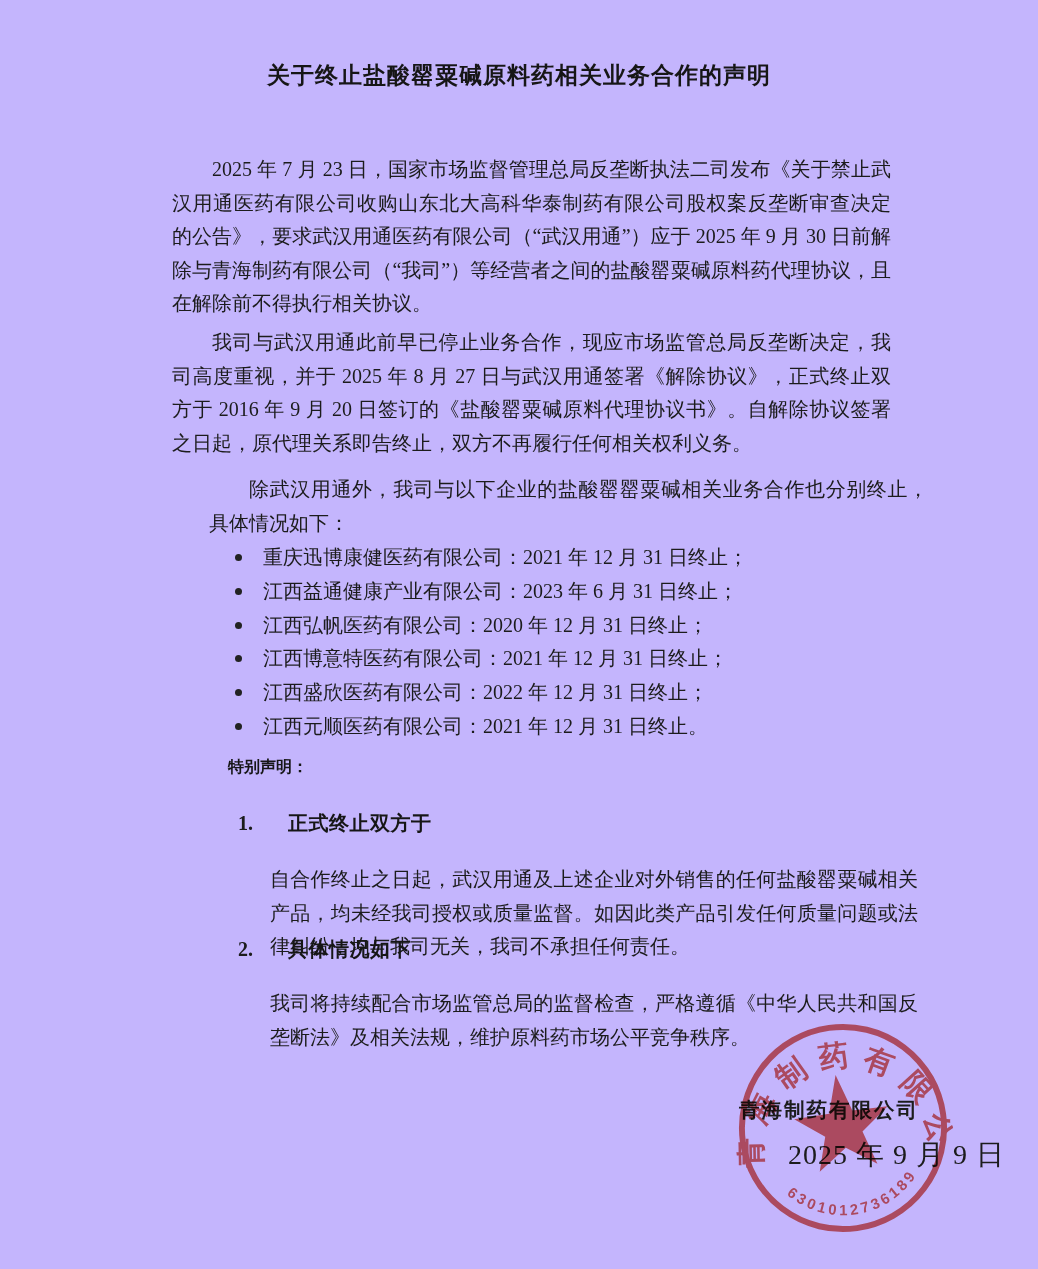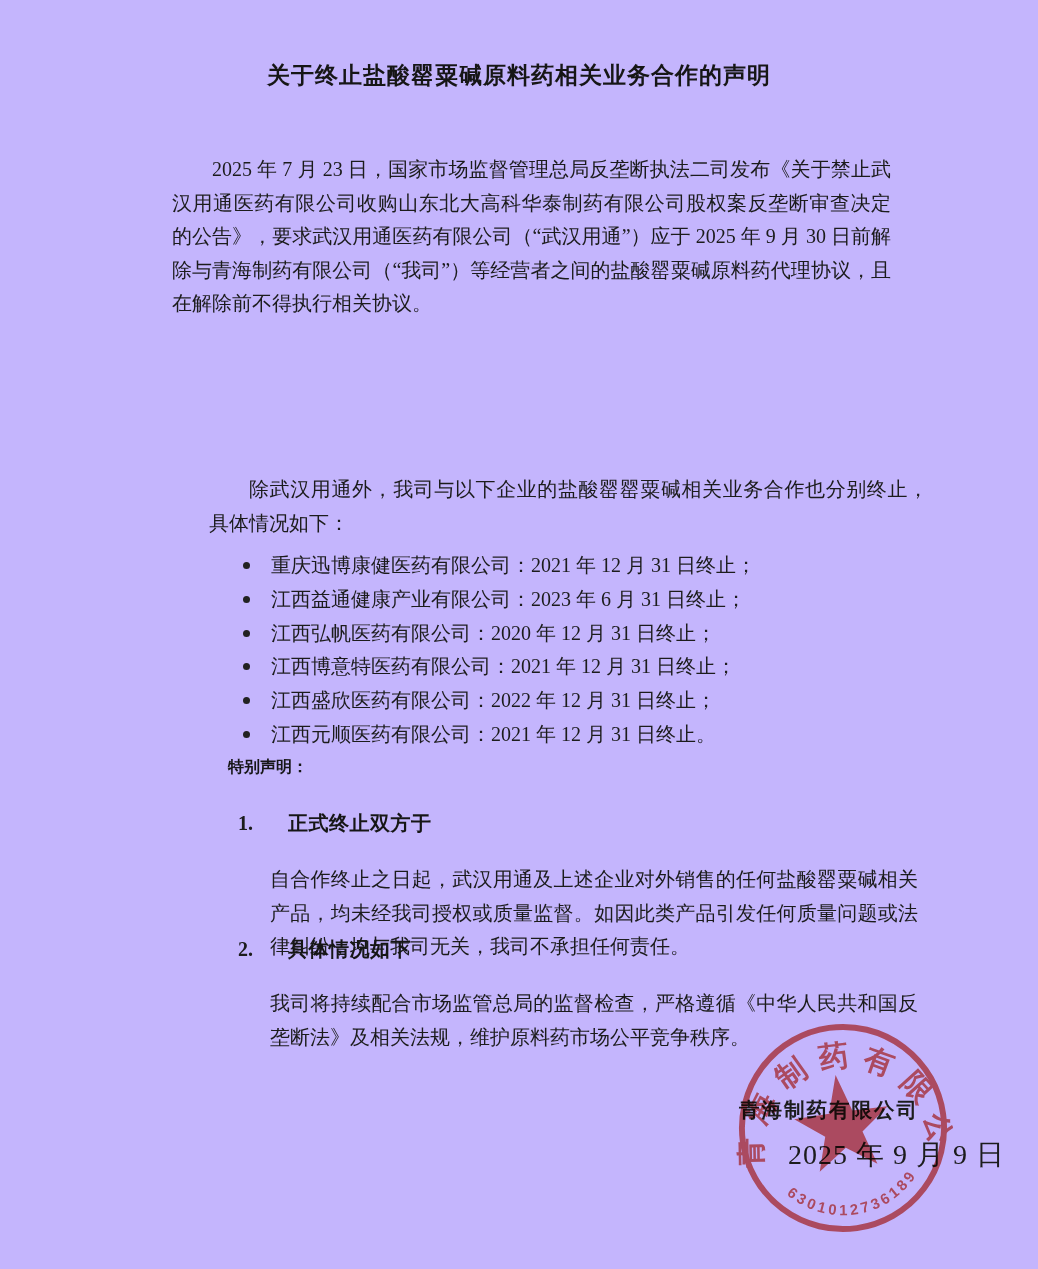--- a/index.html
+++ b/index.html
@@ -23,21 +23,21 @@
     position:absolute; left:172px; width:719px;
     font-size:20px; line-height:33.6px;
     text-align:justify; text-indent:2em;
   }
   .para-1 { top:133px; }
   .para-2 { top:306px; }
   .para-3 { top:453px;margin-left:37px; }
 
   .term-list {
     position:absolute; left:235px; top:541px; width:640px;
-    list-style:none; margin:8px; padding:0;
+    list-style:none; margin:0; padding:0;
     font-size:20px; line-height:33.8px;
   }
   .term-list li { display:flex; align-items:flex-start; }
   .term-list .dot {
     flex:0 0 auto;
     width:7px; height:7px; border-radius:50%;
     background:#222; margin:13px 21px 0 0;
   }
 
   .special-heading {
@@ -94,20 +94,21 @@
   }
 </style>
 </head>
 <body>
 
 <div class="page">
 
   <div class="doc-title">关于终止盐酸罂粟碱原料药相关业务合作的声明</div>
 
   <p class="para para-1">2025 年 7 月 23 日，国家市场监督管理总局反垄断执法二司发布《关于禁止武汉用通医药有限公司收购山东北大高科华泰制药有限公司股权案反垄断审查决定的公告》，要求武汉用通医药有限公司（“武汉用通”）应于 2025 年 9 月 30 日前解除与青海制药有限公司（“我司”）等经营者之间的盐酸罂粟碱原料药代理协议，且在解除前不得执行相关协议。</p>
+  <p class="para para-2">我司与武汉用通此前早已停止业务合作，现应市场监管总局反垄断决定，我司高度重视，并于 2025 年 8 月 27 日与武汉用通签署《解除协议》，正式终止双方于 2016 年 9 月 20 日签订的《盐酸罂粟碱原料代理协议书》。自解除协议签署之日起，原代理关系即告终止，双方不再履行任何相关权利义务。</p>
   <p class="para para-3">除武汉用通外，我司与以下企业的盐酸罂罂粟碱相关业务合作也分别终止，具体情况如下：</p>
 
   <ul class="term-list">
     <li>
         <span class="dot"></span>
         <span>重庆迅博康健医药有限公司：2021 年 12 月 31 日终止；</span>
       </li>
     <li>
         <span class="dot"></span>
         <span>江西益通健康产业有限公司：2023 年 6 月 31 日终止；</span>

